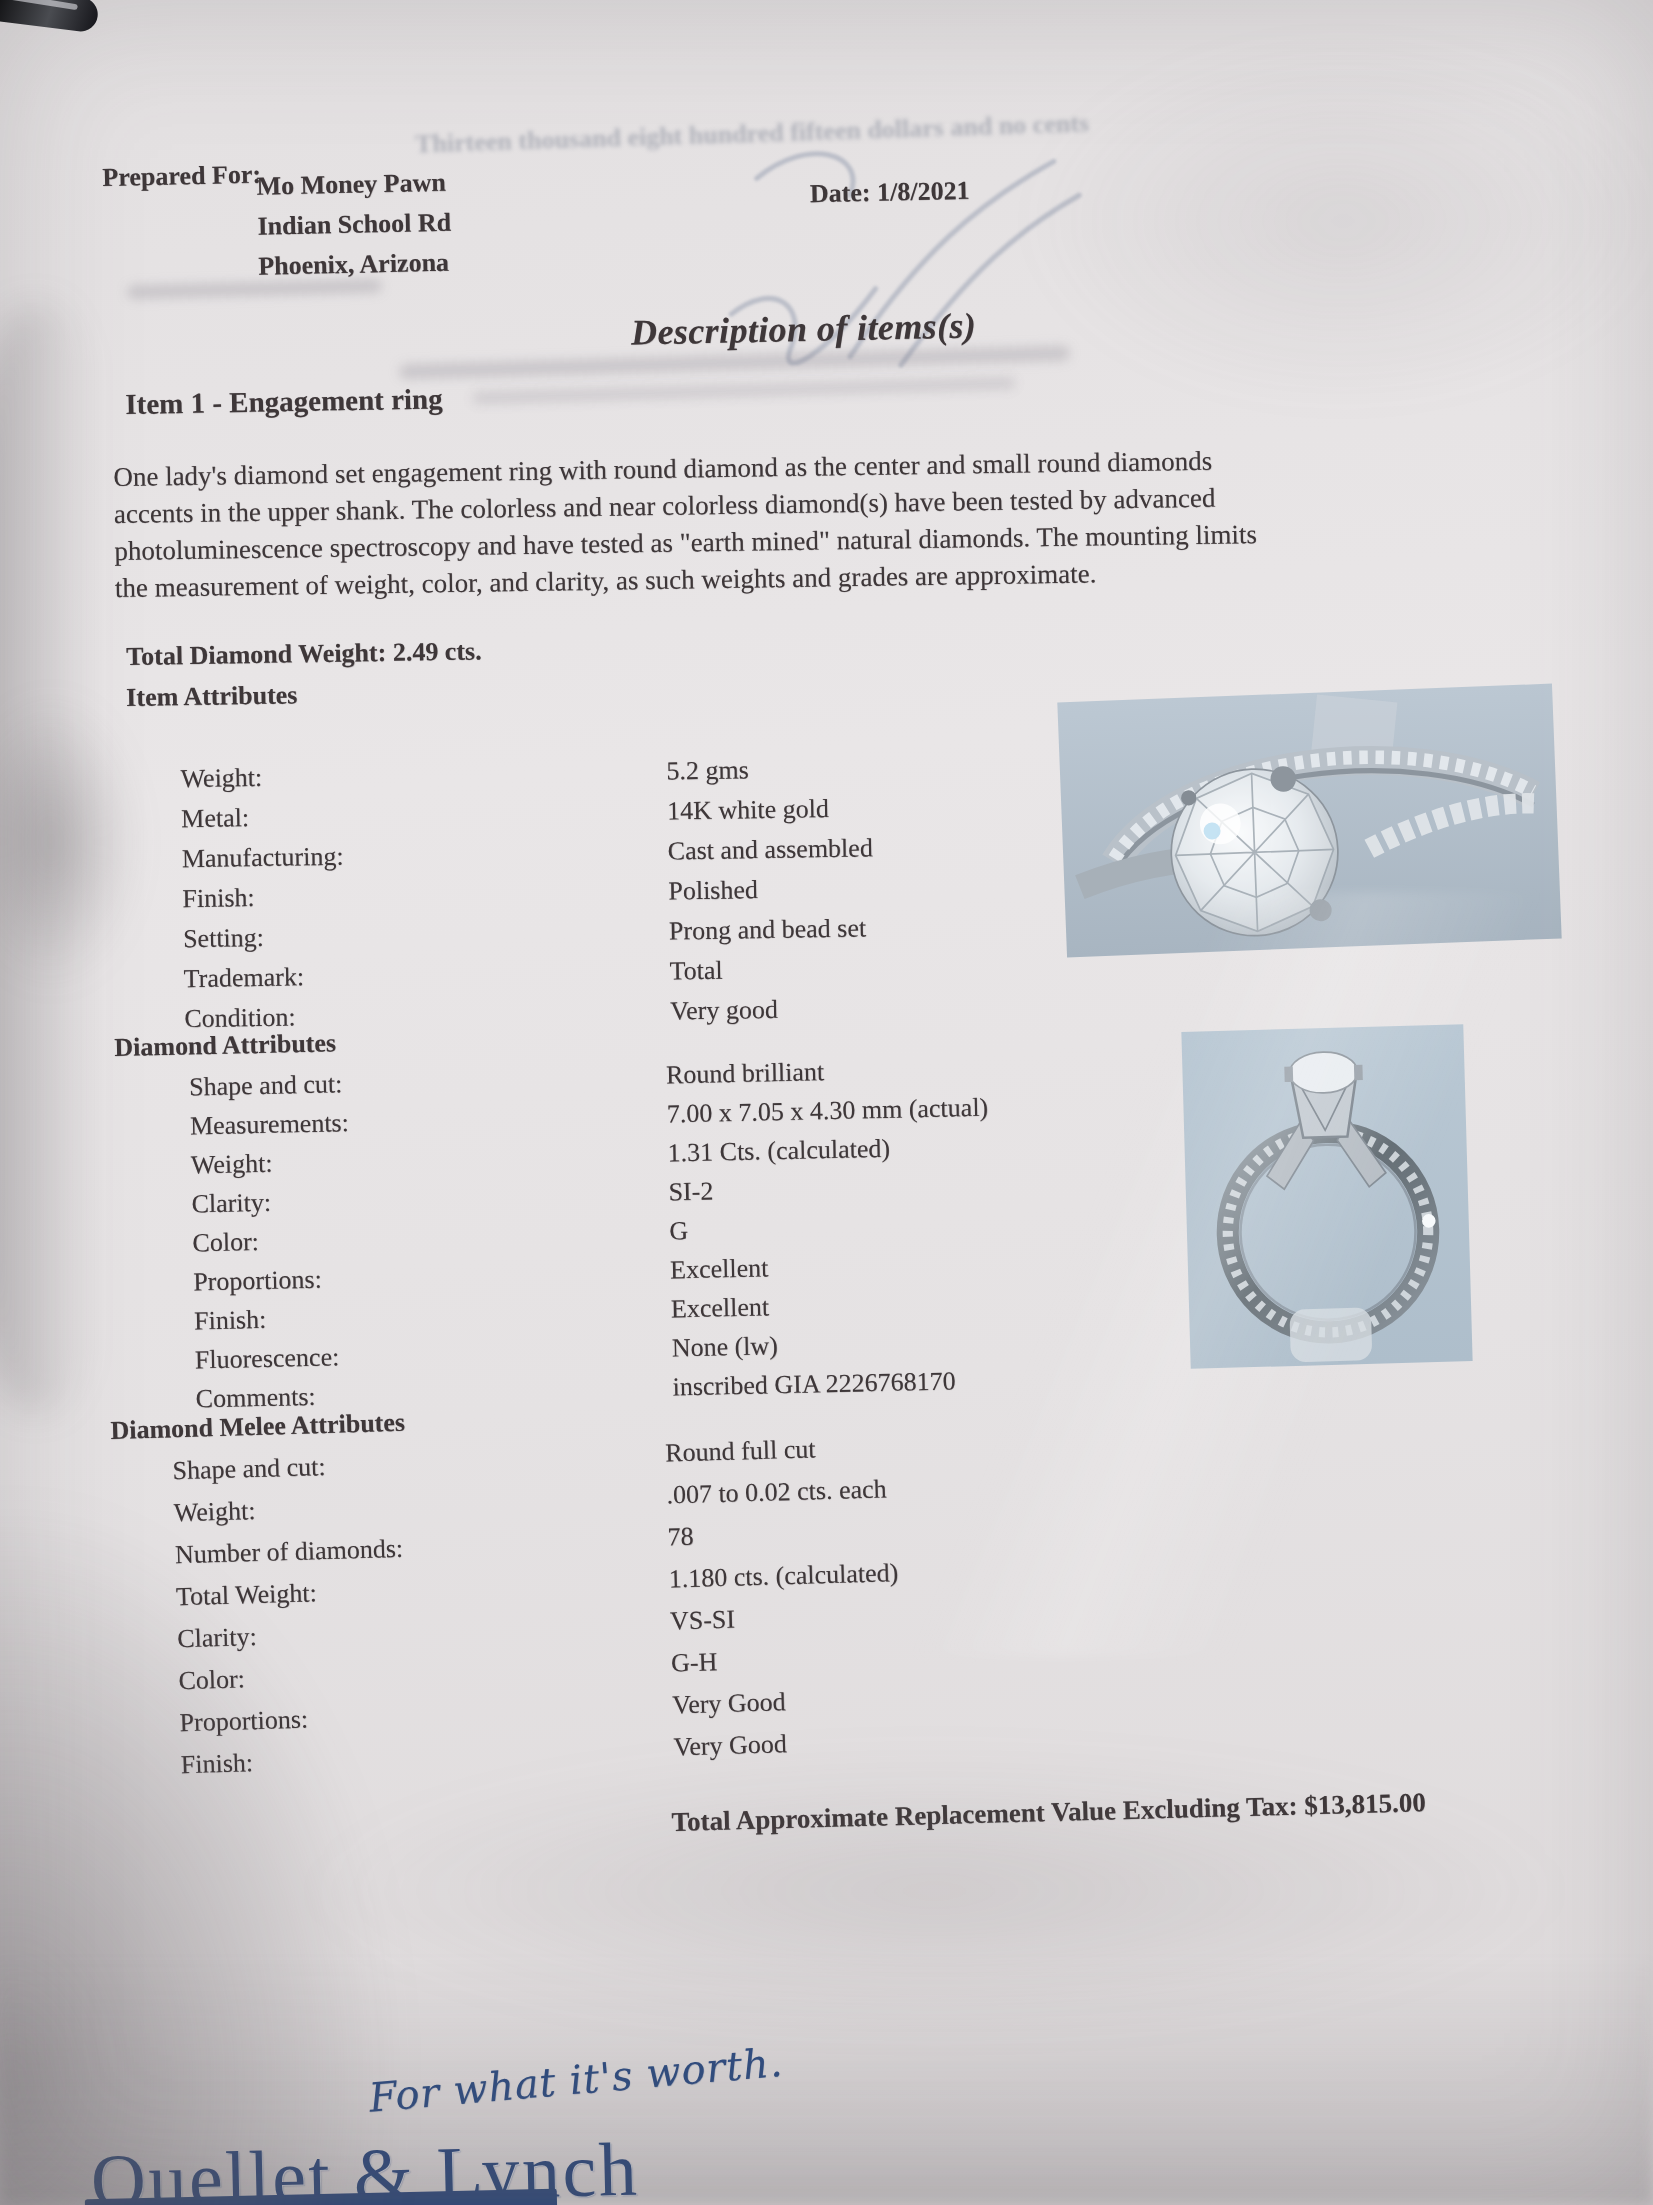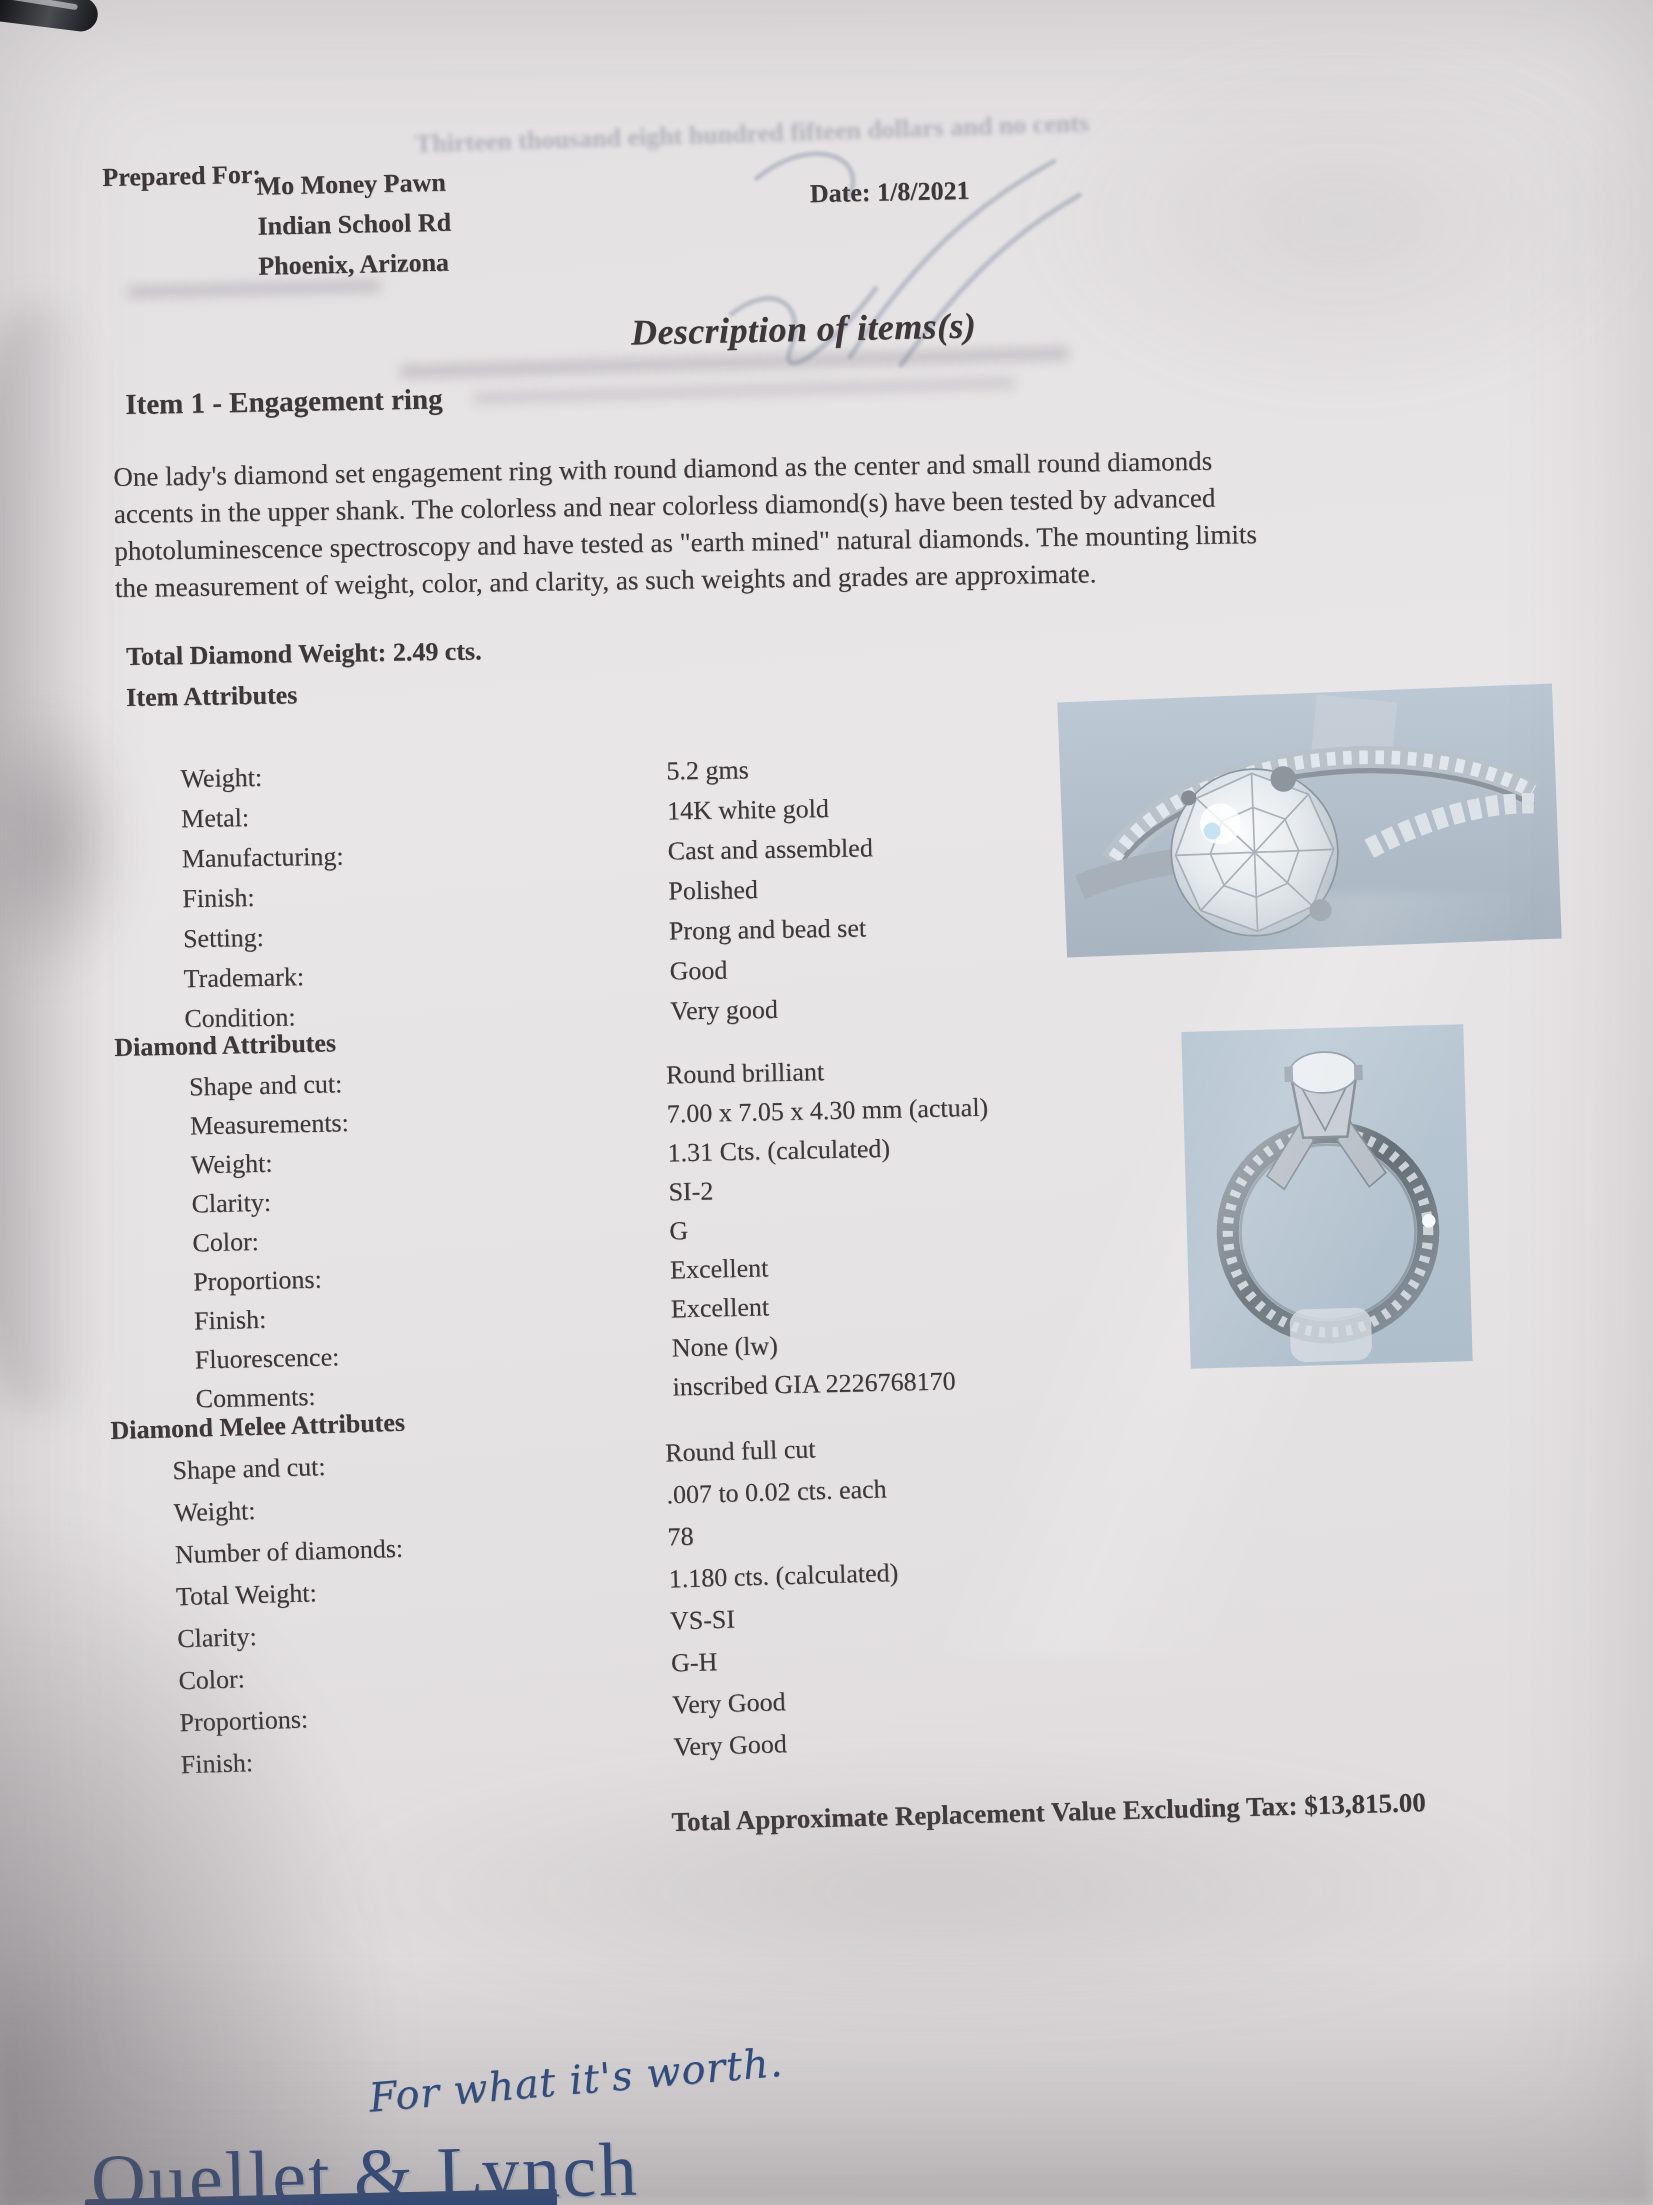--- a/index.html
+++ b/index.html
@@ -160,21 +160,21 @@
       <div class="row">
         <span class="l txt">Finish:</span>
         <span class="v txt">Polished</span>
       </div>
       <div class="row">
         <span class="l txt">Setting:</span>
         <span class="v txt">Prong and bead set</span>
       </div>
       <div class="row">
         <span class="l txt">Trademark:</span>
-        <span class="v txt">Good</span>
+        <span class="v txt">Total</span>
       </div>
       <div class="row">
         <span class="l txt">Condition:</span>
         <span class="v txt">Very good</span>
       </div>
     </div>
   </div>
 
   <div class="abs sec sec1">
     <div class="hd txt">Diamond Attributes</div>

